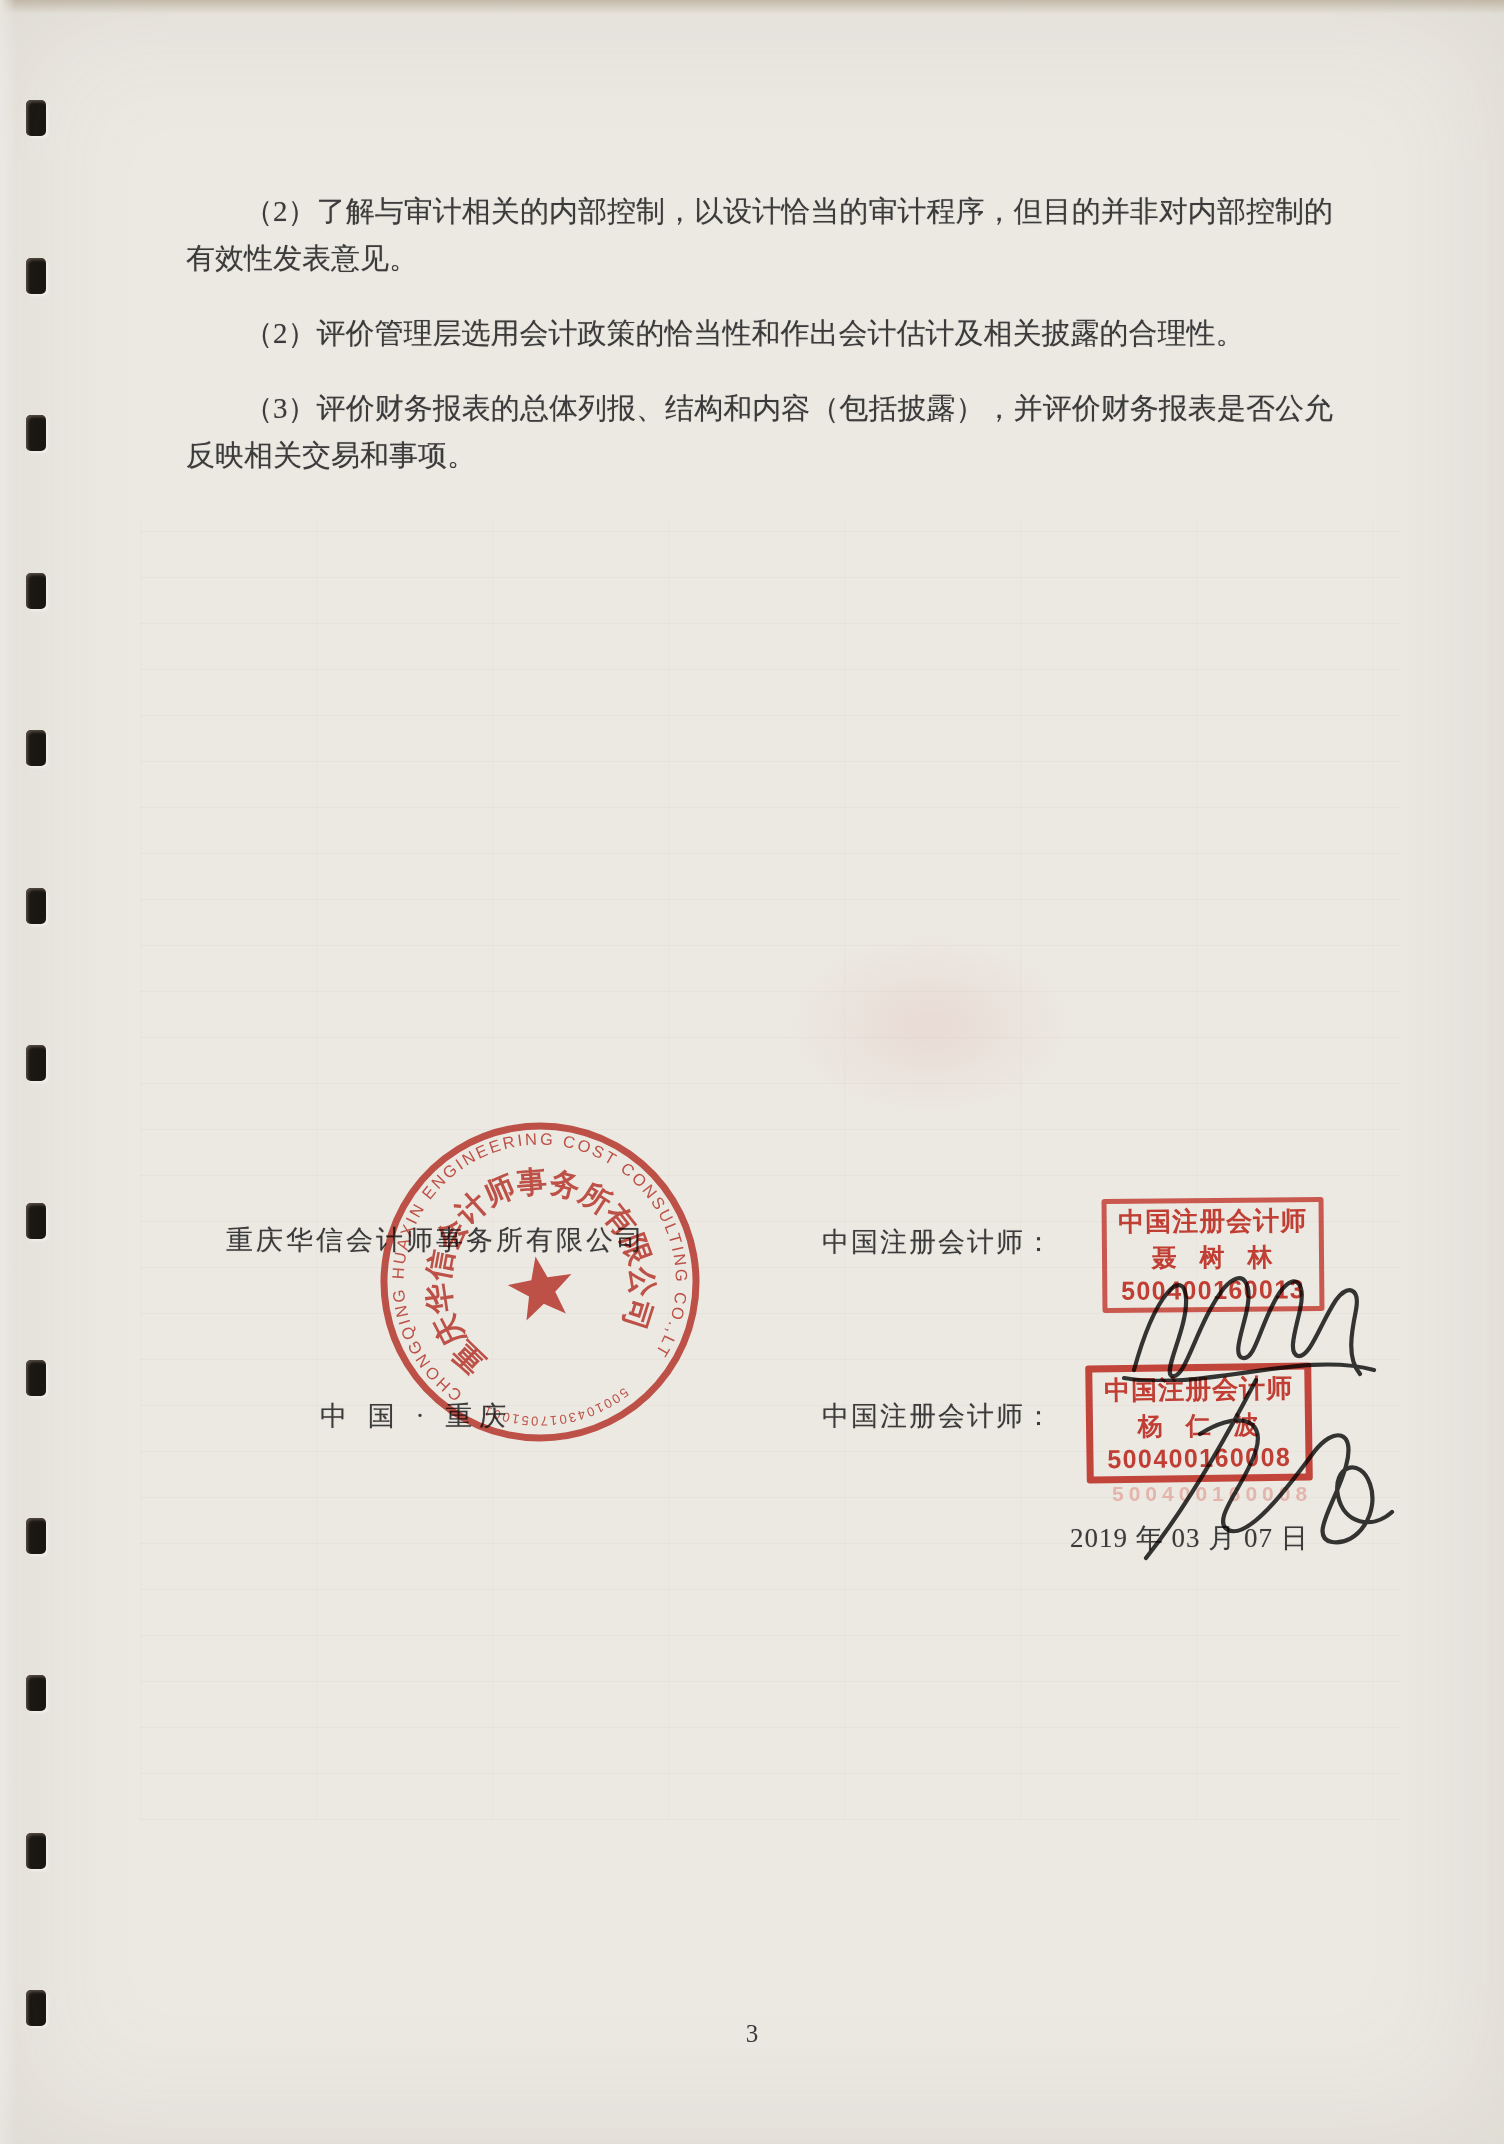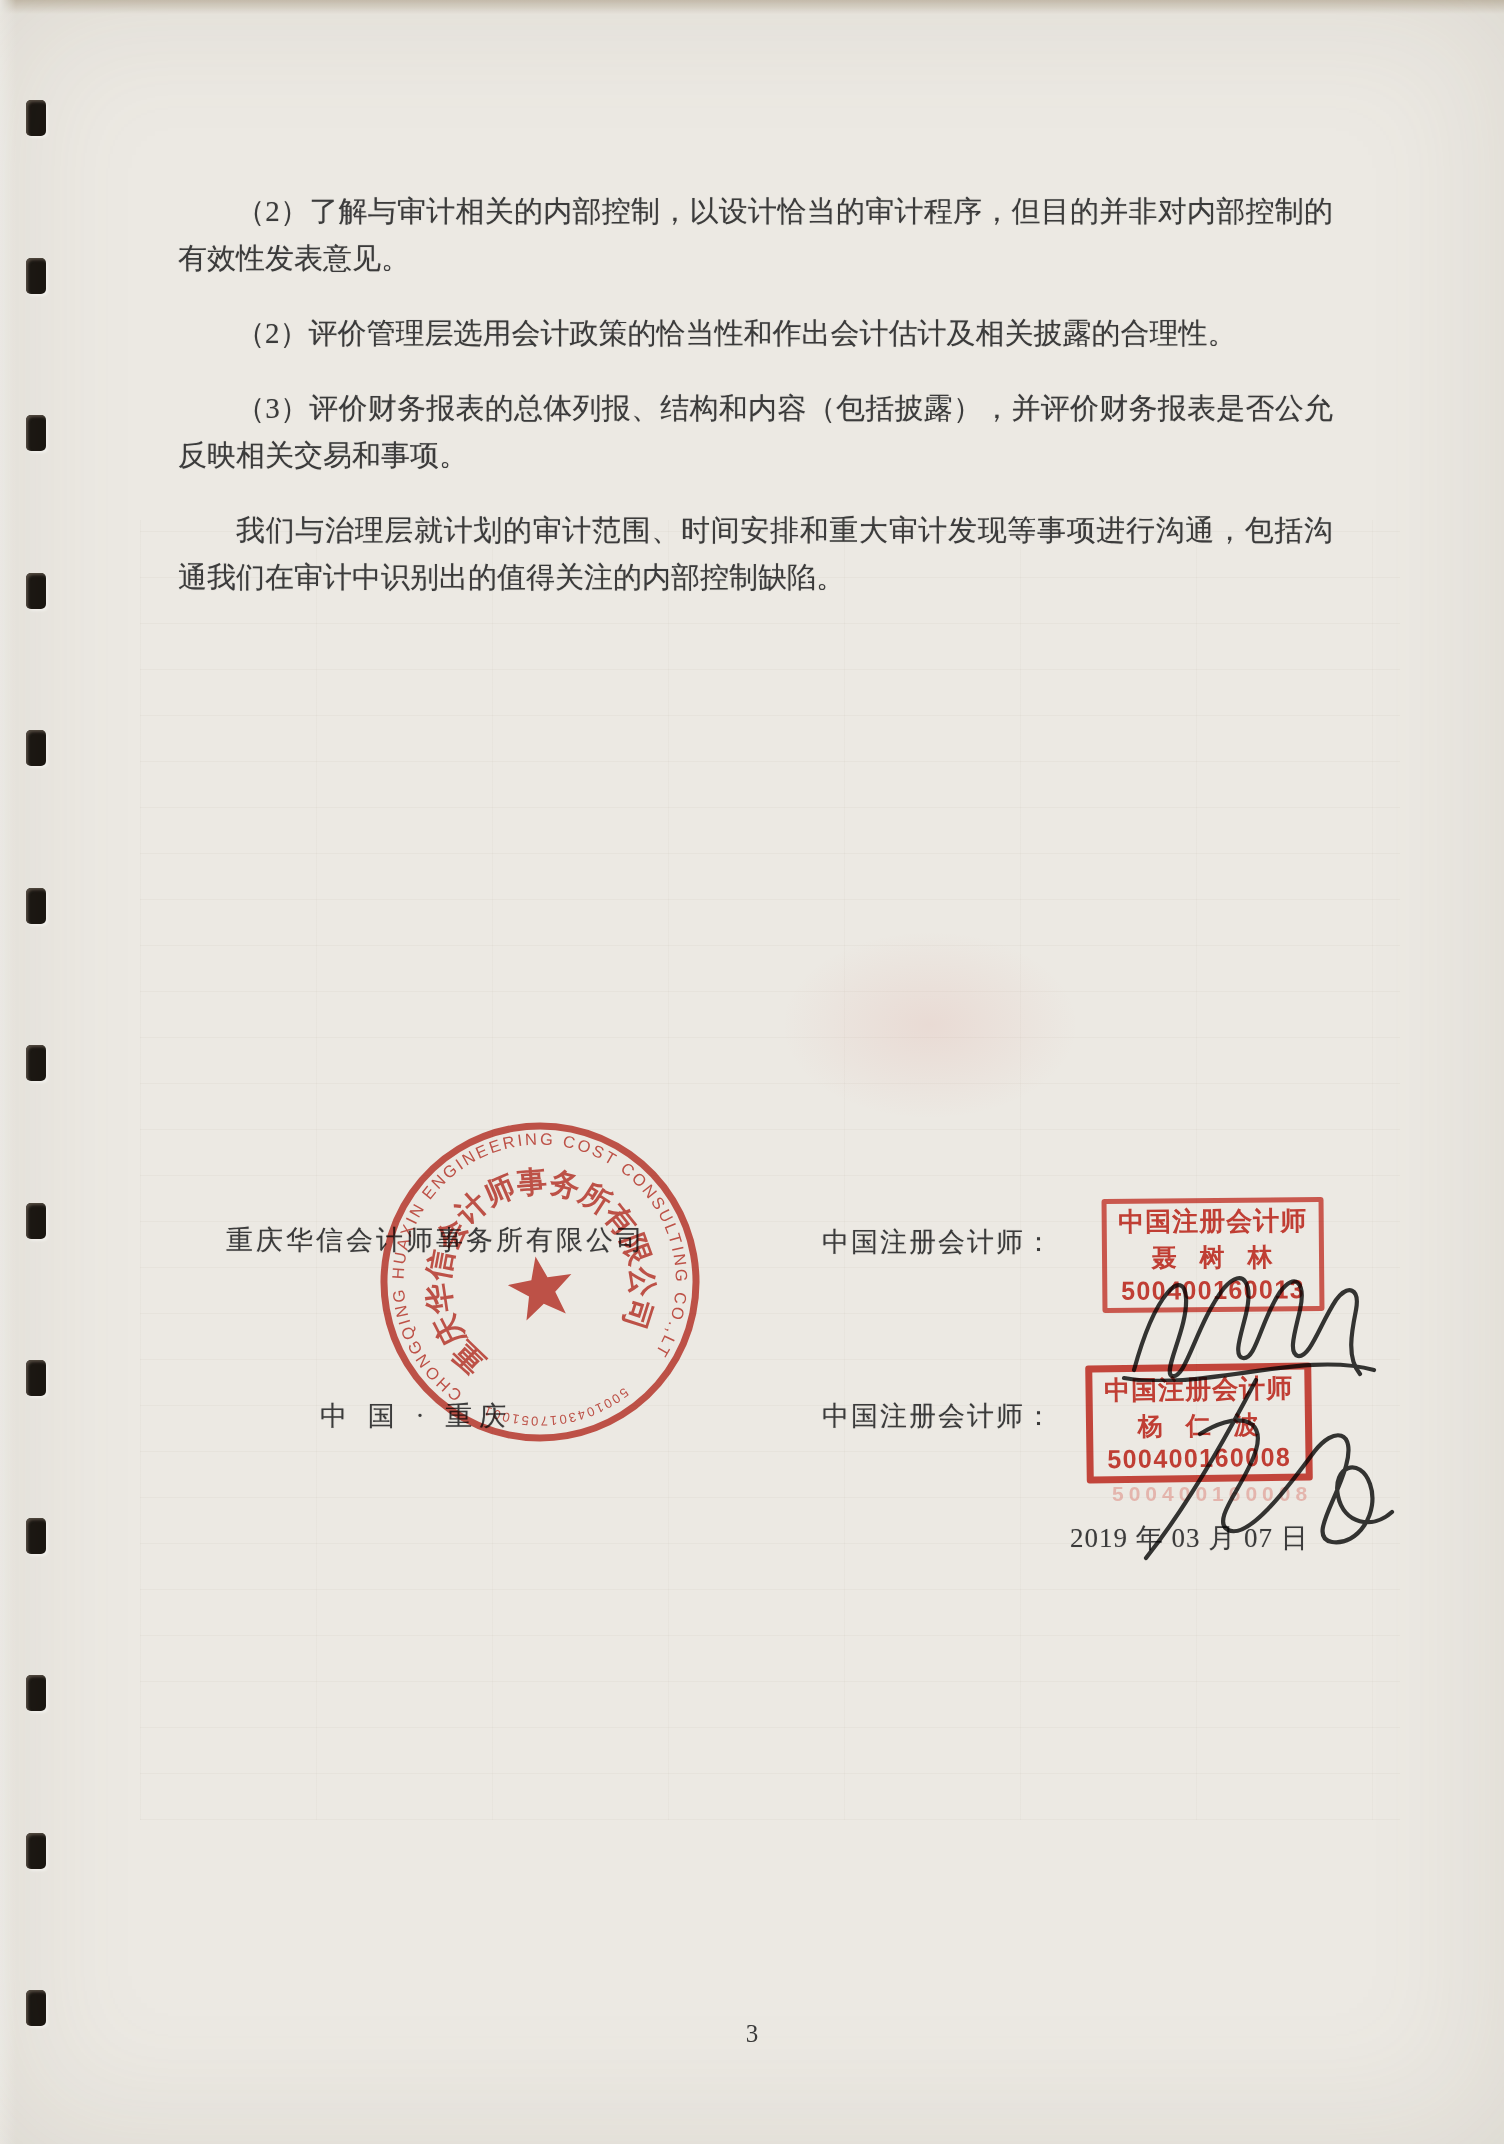--- a/index.html
+++ b/index.html
@@ -23,21 +23,21 @@
   .ghost-grid{position:absolute;left:140px;top:520px;width:1260px;height:1300px;pointer-events:none;
     background-image:
       repeating-linear-gradient(0deg, rgba(130,115,90,.05) 0 1px, transparent 1px 46px),
       repeating-linear-gradient(90deg, rgba(130,115,90,.04) 0 1px, transparent 1px 176px);}
   .ghost-red{position:absolute;left:780px;top:930px;width:300px;height:190px;pointer-events:none;
     background:radial-gradient(ellipse at center, rgba(205,90,80,.10), rgba(205,90,80,0) 70%);}
   
   .content{position:absolute;left:178px;top:188px;width:1155px;
     font-size:29px;line-height:47px;text-align:justify;
     text-shadow:0 0 1px rgba(60,60,60,.35);}
-  .content p{margin:0 0 28px 0;text-indent:2em;}
+  .content p{margin:0 0 28px 8px;text-indent:2em;}
   
   .sig-text{position:absolute;font-size:27px;white-space:nowrap;
     text-shadow:0 0 1px rgba(60,60,60,.3);}
   .firm-name{left:226px;top:1222px;letter-spacing:3px;}
   .cpa-label-1{left:822px;top:1224px;letter-spacing:2px;}
   .cpa-label-2{left:822px;top:1398px;letter-spacing:2px;}
   .location{left:320px;top:1398px;letter-spacing:7px;}
   .date{left:1070px;top:1520px;letter-spacing:1px;}
   .page-number{position:absolute;left:0;right:0;top:2020px;text-align:center;font-size:25px;}
   
@@ -81,21 +81,20 @@
 <div class="hole" style="top:1360px"></div>
 <div class="hole" style="top:1518px"></div>
 <div class="hole" style="top:1675px"></div>
 <div class="hole" style="top:1833px"></div>
 <div class="hole" style="top:1990px"></div>
 
 <div class="content">
   <p>（2）了解与审计相关的内部控制，以设计恰当的审计程序，但目的并非对内部控制的有效性发表意见。</p>
   <p>（2）评价管理层选用会计政策的恰当性和作出会计估计及相关披露的合理性。</p>
   <p>（3）评价财务报表的总体列报、结构和内容（包括披露），并评价财务报表是否公允反映相关交易和事项。</p>
-  <p>我们与治理层就计划的审计范围、时间安排和重大审计发现等事项进行沟通，包括沟通我们在审计中识别出的值得关注的内部控制缺陷。</p>
 </div>
 
 <div class="sig-text firm-name">重庆华信会计师事务所有限公司</div>
 <div class="sig-text cpa-label-1">中国注册会计师：</div>
 <div class="sig-text cpa-label-2">中国注册会计师：</div>
 <div class="sig-text location">中 国 · 重庆</div>
 <div class="sig-text date">2019 年 03 月 07 日</div>
 
 <svg class="seal" viewBox="0 0 340 340">
   <defs>

